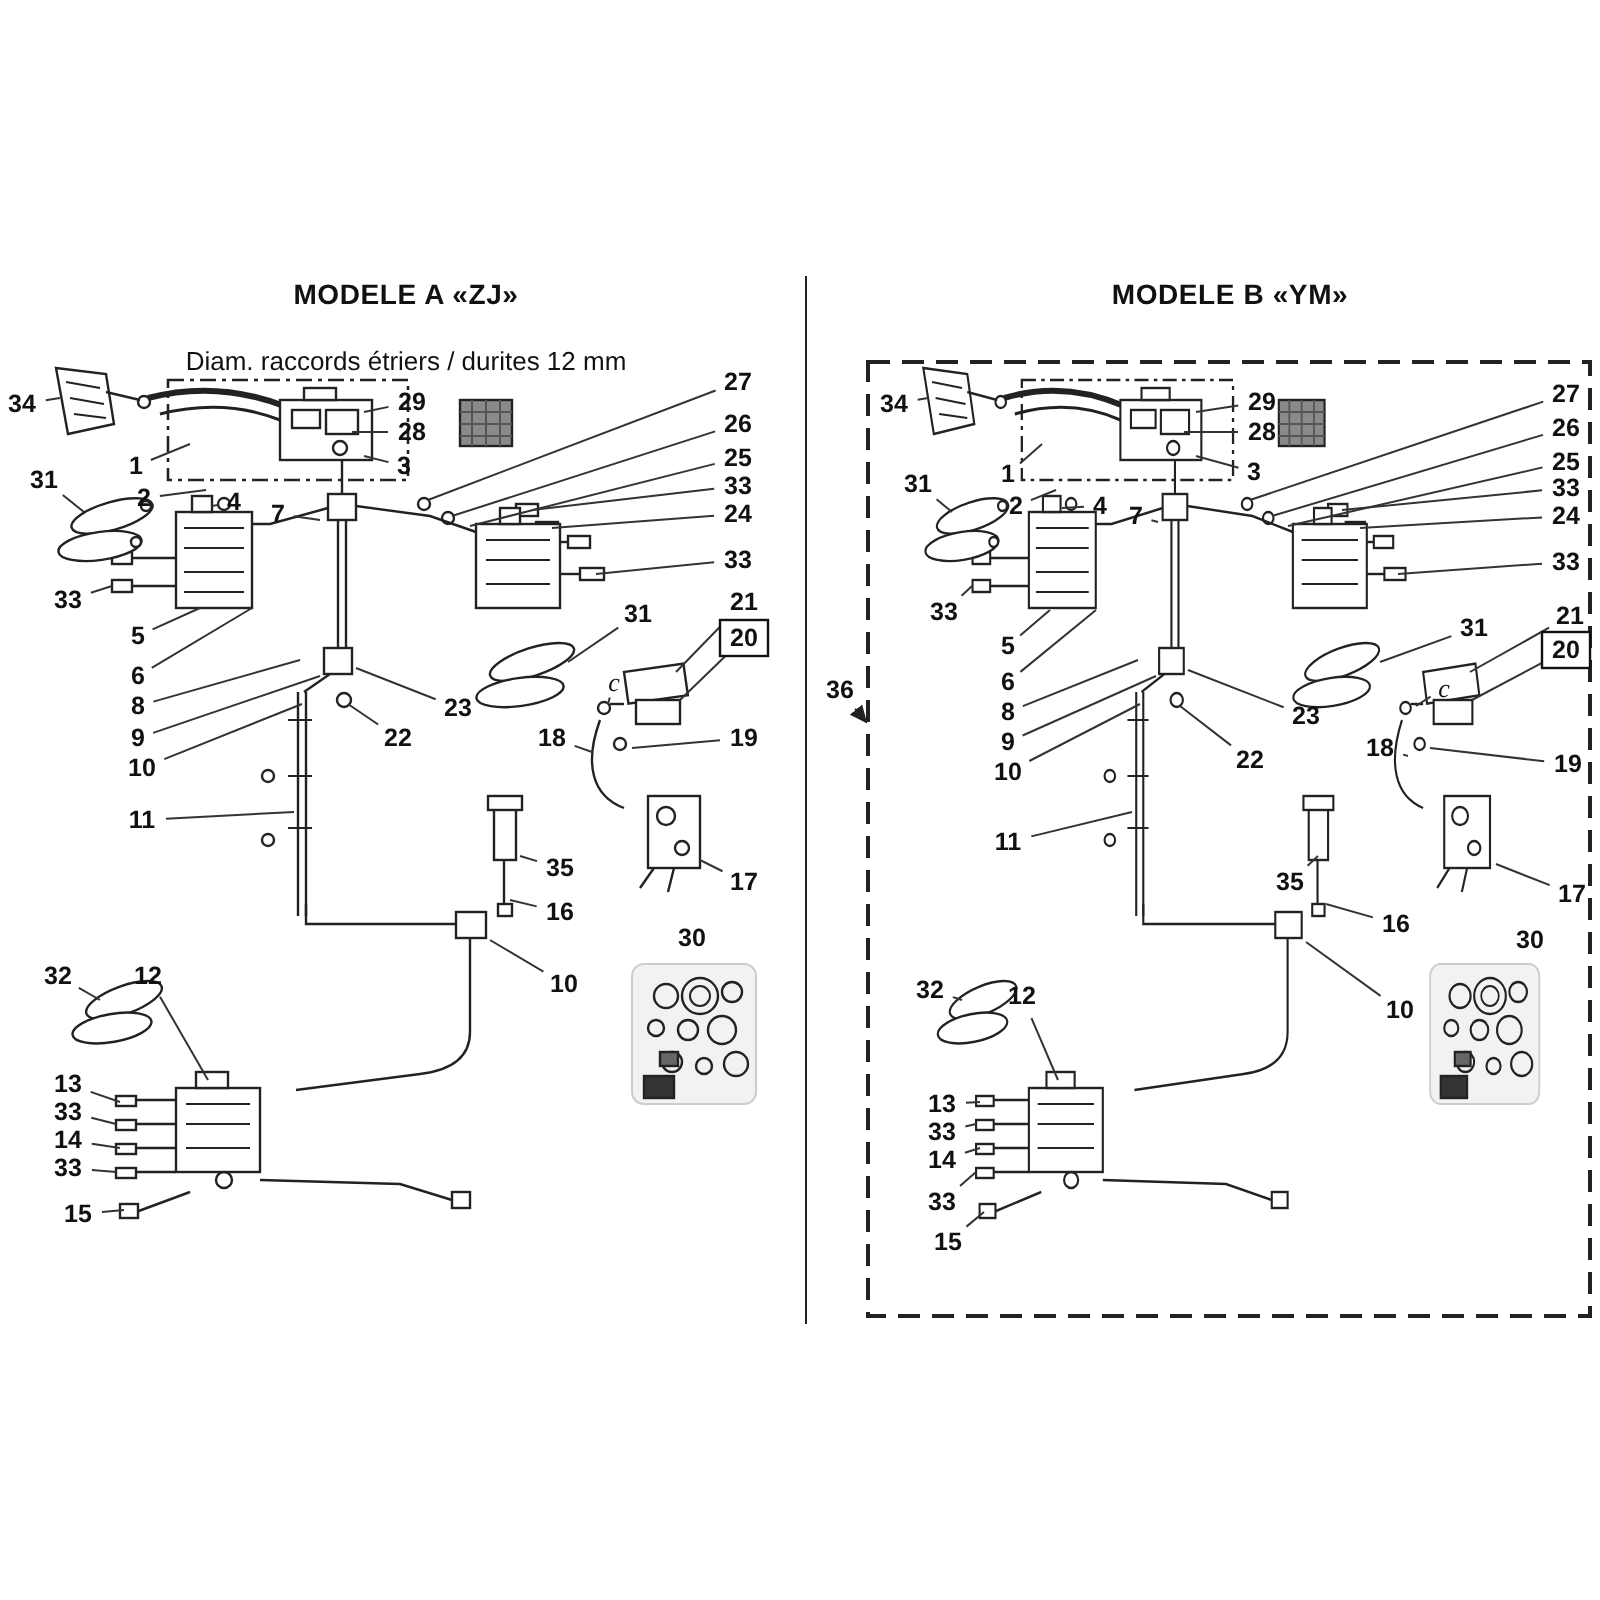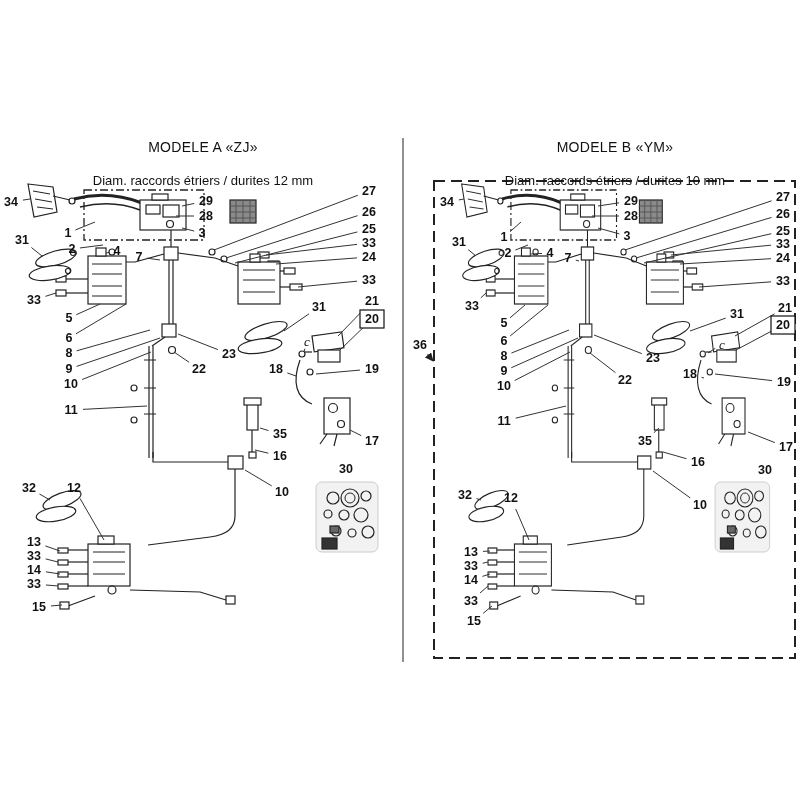--- a/index.html
+++ b/index.html
@@ -1,20 +1,20 @@
 <!DOCTYPE html>
 <html><head>
 <meta charset="utf-8">
 <style>
   html,body{margin:0;padding:0;background:#ffffff;}
   #page{position:relative;width:800px;height:800px;background:#fff;overflow:hidden;
         font-family:"Liberation Sans",sans-serif;color:#111;}
   #scene{position:absolute;left:0;top:0;}
   .panel-titles{position:absolute;text-align:center;}
-  .ptitle{font-size:14px;font-weight:400;letter-spacing:.3px;}
+  .ptitle{font-size:14px;font-weight:700;letter-spacing:.3px;}
   .psub{font-size:13px;margin-top:18px;}
   .callout{font:bold 12.5px "Liberation Sans",sans-serif;fill:#111;
            text-anchor:middle;dominant-baseline:central;}
   .callout.italic{font:italic 13px "Liberation Serif",serif;}
   .leader{stroke:#333;stroke-width:1;}
   .callout-box{fill:#ffffff;stroke:#111;stroke-width:1.2;}
 </style>
 </head>
 <body>
 
@@ -349,16 +349,15 @@
         <text x="420" y="345" class="callout">36</text>
       </g>
   </svg>
 
   <div class="panel-titles" style="left:2px;top:139px;width:402px;">
     <div class="ptitle">MODELE A «ZJ»</div>
     <div class="psub">Diam. raccords étriers / durites 12 mm</div>
   </div>
   <div class="panel-titles" style="left:435px;top:139px;width:360px;">
     <div class="ptitle">MODELE B «YM»</div>
-    <div class="psub">Diam. raccords étriers / durites 10 mm</div>
   </div>
 
 </div>
 
 </body></html>

